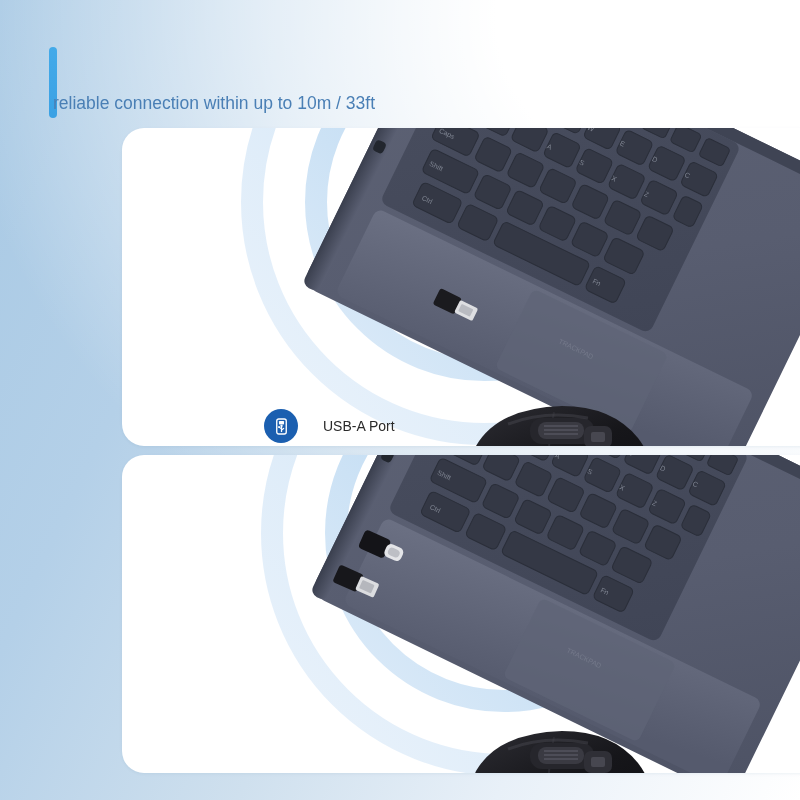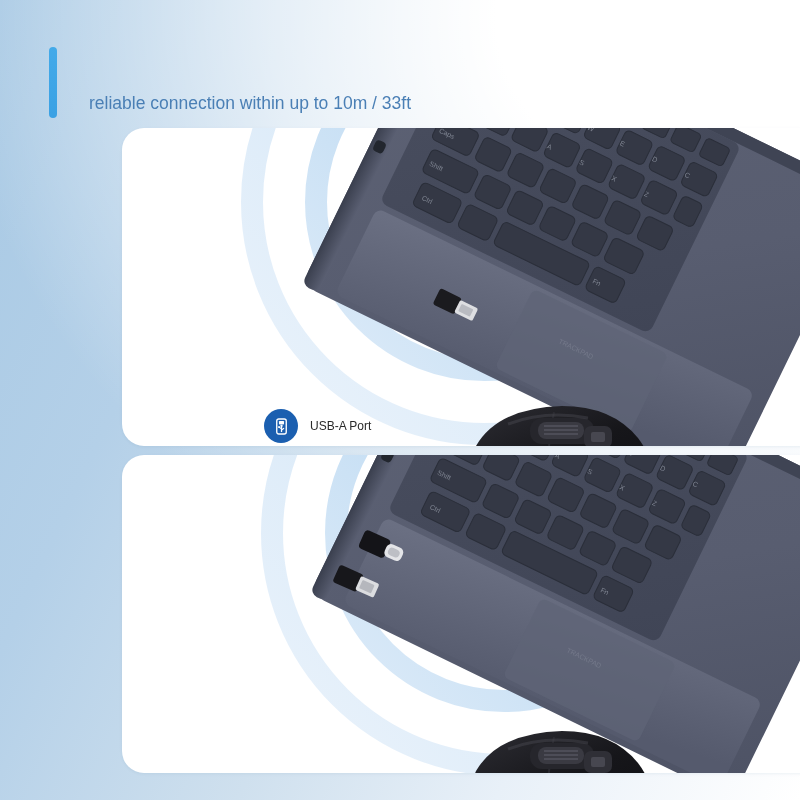--- a/index.html
+++ b/index.html
@@ -26,21 +26,21 @@
     width: 8px; height: 71px;
     background: linear-gradient(180deg, #43aae9 0%, #3aa1e4 100%);
     border-radius: 4px;
   }
   .title {
     position: absolute; left: 20px; top: 0;
     font-size: 40px; font-weight: bold; letter-spacing: -0.3px;
     color: #1f69b0; line-height: 50px; white-space: nowrap;
   }
   .subtitle {
-    position: absolute; left: 40px; top: 50px;
+    position: absolute; left: 4px; top: 50px;
     font-size: 17.5px; color: #4a7fb5; line-height: 26px; white-space: nowrap;
   }
 
   
   .card {
     position: absolute;
     background: #ffffff;
     border-radius: 22px;
     overflow: hidden;
     box-shadow: 0 1px 3px rgba(90,125,160,0.10);
@@ -68,22 +68,22 @@
 
   
   .badge { position: absolute; display: flex; align-items: center; }
   .badge-circle {
     width: 34px; height: 34px; border-radius: 50%;
     background: #1b5fb0;
     display: flex; align-items: center; justify-content: center;
     flex: 0 0 auto;
   }
   .badge-label {
-    margin-left: 12px;
-    font-size: 12px;
+    margin-left: 25px;
+    font-size: 14px;
     color: #2a2a2a;
     white-space: nowrap;
   }
   .badge-usb    { left: 142px; top: 281px; }
 </style>
 </head>
 <body>
 
 <div class="stage">
 

